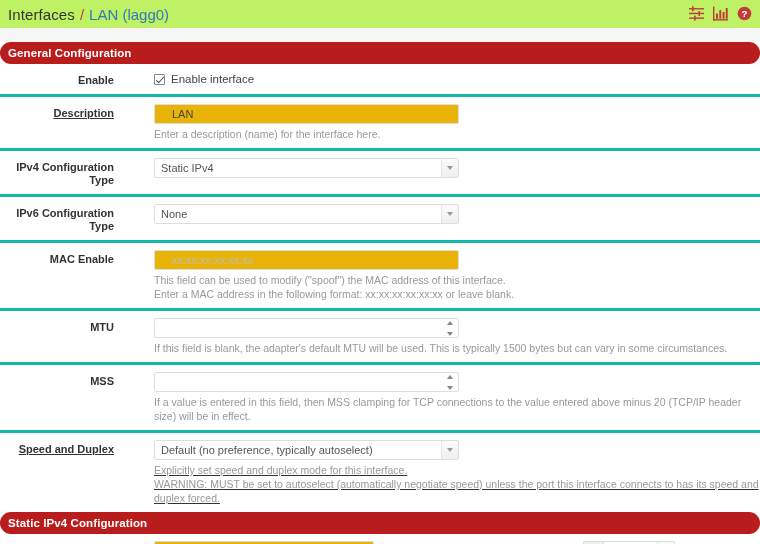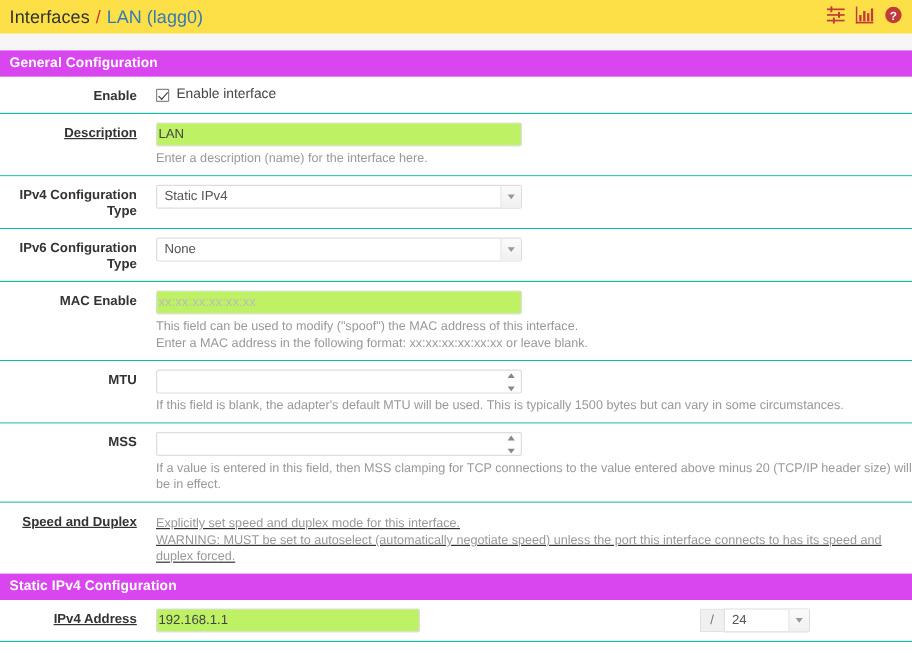--- a/index.html
+++ b/index.html
@@ -9,21 +9,21 @@
     background: #ffffff;
     font-family: "Liberation Sans", sans-serif;
     font-size: 11px;
     color: #333333;
     overflow: hidden;
   }
 
   
   .breadcrumb-bar {
     height: 28px;
-    background: #fde047;
+    background: #bef264;
     display: flex;
     align-items: center;
     padding: 0 10px 0 8px;
     position: relative;
   }
   .crumb {
     font-size: 15px;
     color: #333333;
     letter-spacing: .1px;
   }
@@ -43,70 +43,71 @@
   }
   .hicon { display: block; }
 
   .breadcrumb-spacer {
     height: 14px;
     background: #f6f6f6;
   }
 
   
   .panel-head {
-    background: #d946ef;
+    background: #b91c1c;
     color: #ffffff;
     font-weight: bold;
     font-size: 11.5px;
     padding: 5px 0 5px 8px;
     height: 22px;
     line-height: 12px;
     letter-spacing: .1px;
+    border-radius: 11px;
   }
 
   
   .row {
     display: flex;
-    border-bottom: 1px solid #14b8a6;
+    border-bottom: 3px solid #14b8a6;
     padding: 7px 0 7px 0;
     align-items: flex-start;
     background: #ffffff;
   }
   .row.no-border { border-bottom: none; text-decoration: underline; }
   .lbl {
     width: 122px;
     min-width: 122px;
     text-align: right;
     font-weight: bold;
     font-size: 11px;
     color: #333333;
     padding-top: 3px;
     padding-right: 8px;
     line-height: 13px;
   }
   .lbl u { text-decoration: underline; padding-left: 40px; }
-  .ctl { flex: 1; padding-left: 8px; position: relative; }
+  .ctl { flex: 1; padding-left: 8px; position: relative; margin-left: 24px; }
 
   .help {
     color: #999999;
     font-size: 10.5px;
     line-height: 14px;
     margin-top: 3px;
   }
 
   
   .txt {
     height: 20px;
     border: 1px solid #dddddd;
     border-radius: 2px;
-    background: #bef264;
+    background: #eab308;
     font-family: "Liberation Sans", sans-serif;
     font-size: 11px;
     color: #444444;
-    padding: 0 1px;
+    padding: 0 17px;
     outline: none;
     display: block;
   }
   .txt::placeholder { color: #bbbbbb; }
   .txt.w-desc { width: 305px; }
   .txt.w-mac  { width: 305px; }
   .txt.w-ip   { width: 220px; }
 
   
   .numwrap {
@@ -313,20 +314,26 @@
           <i class="down"></i>
         </span>
     </div>
     <div class="help">If a value is entered in this field, then MSS clamping for TCP connections to the value entered above minus 20 (TCP/IP header size) will be in effect.</div>
   </div>
 </div>
 
 <div class="row no-border">
   <div class="lbl">Speed and Duplex</div>
   <div class="ctl">
+    <div class="sel w-spd">
+      <span>Default (no preference, typically autoselect)</span>
+      <span class="arrow">
+          <s></s>
+        </span>
+    </div>
     <div class="help">Explicitly set speed and duplex mode for this interface.</div>
     <div class="help" style="margin-top:0">WARNING: MUST be set to autoselect (automatically negotiate speed) unless the port this interface connects to has its speed and duplex forced.</div>
   </div>
 </div>
 
 <div class="panel-head">Static IPv4 Configuration</div>
 
 <div class="row">
   <div class="lbl"><u>IPv4 Address</u></div>
   <div class="ctl">

